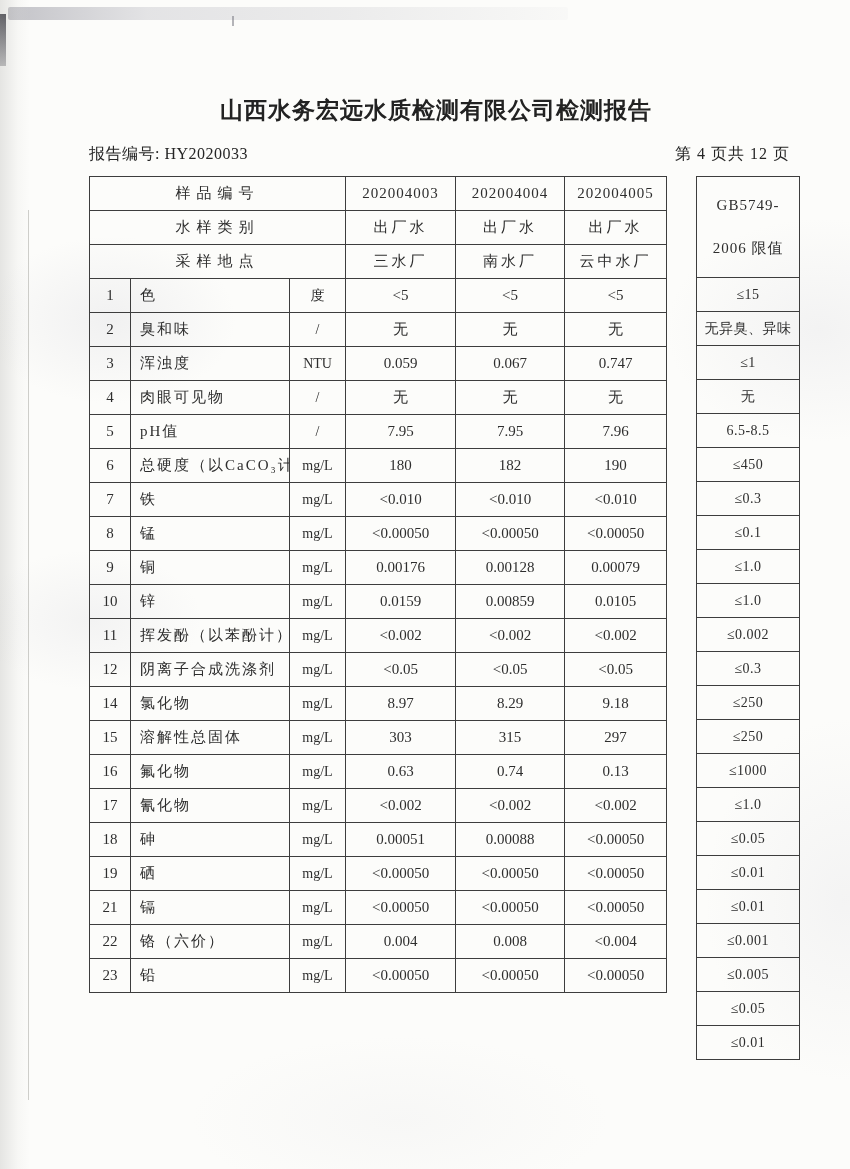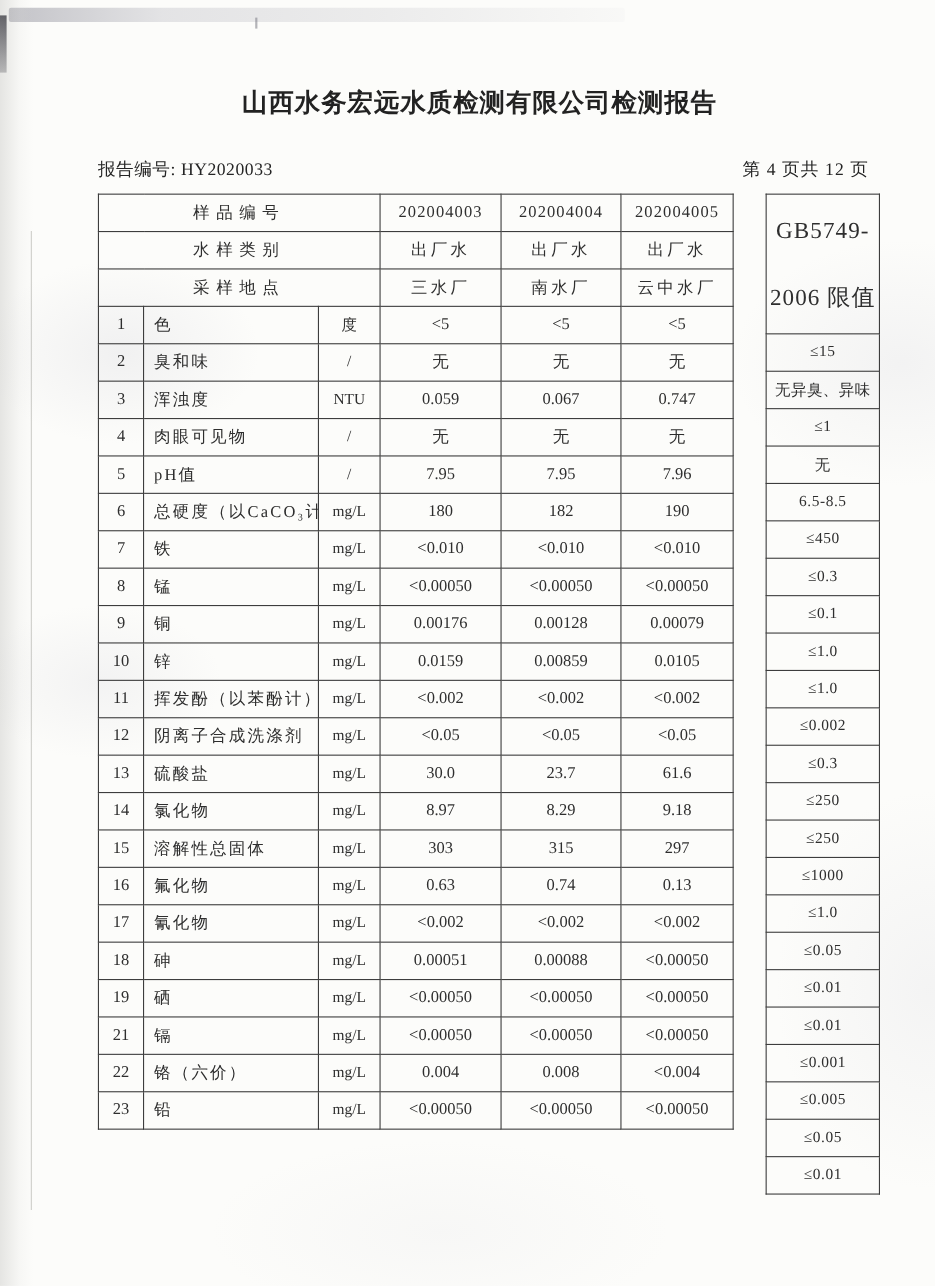--- a/index.html
+++ b/index.html
@@ -39,21 +39,21 @@
   .left-line{
     left:28px;top:210px;width:1px;height:890px;
     background:rgba(150,150,145,0.45);
   }
   .tick-mark{
     left:232px;top:16px;width:2px;height:10px;
     background:rgba(120,120,130,0.55);
   }
 
   .doc-title{
-    position:absolute;left:0;top:78px;width:840px;
+    position:absolute;left:0;top:95px;width:840px;
     padding-left:32px;box-sizing:border-box;
     text-align:center;
     font-size:23px;font-weight:bold;
     letter-spacing:1px;
     color:#222;
   }
   .meta-row{
     position:absolute;left:89px;top:144px;width:701px;
     display:flex;justify-content:space-between;align-items:flex-start;
     font-size:16px;color:#252525;
@@ -75,21 +75,21 @@
   }
   .main-table{width:577px;}
   .limit-table{width:104px;}
   .main-table tr, .limit-table tr.data-r{height:34px;}
   .hdr-label{letter-spacing:6px;font-size:15px;}
   .hdr-val{font-size:15px;letter-spacing:1px;}
   .hdr-cn{font-size:15px;letter-spacing:3px;}
   .name-cell{text-align:left;padding-left:9px;letter-spacing:2px;font-size:15px;}
   .num-cell{font-size:15px;}
   .unit-cell{font-size:14px;}
-  .limit-hdr{height:127px;font-size:21px;letter-spacing:1px;line-height:2.9;}
+  .limit-hdr{height:101px;font-size:15px;letter-spacing:1px;line-height:2.9;}
   .limit-cell{font-size:14px;letter-spacing:0.5px;}
 </style>
 </head>
 <body>
 
 <div class="sheet">
 
   <div class="artifact top-smudge"></div>
   <div class="artifact corner-mark"></div>
   <div class="artifact left-band"></div>
@@ -238,28 +238,20 @@
 
       <tr>
         <td class="num-cell">12</td>
         <td class="name-cell">阴离子合成洗涤剂</td>
         <td class="unit-cell">mg/L</td>
         <td class="num-cell">&lt;0.05</td>
         <td class="num-cell">&lt;0.05</td>
         <td class="num-cell">&lt;0.05</td>
       </tr>
 
-      <tr>
-        <td class="num-cell">13</td>
-        <td class="name-cell">硫酸盐</td>
-        <td class="unit-cell">mg/L</td>
-        <td class="num-cell">30.0</td>
-        <td class="num-cell">23.7</td>
-        <td class="num-cell">61.6</td>
-      </tr>
 
       <tr>
         <td class="num-cell">14</td>
         <td class="name-cell">氯化物</td>
         <td class="unit-cell">mg/L</td>
         <td class="num-cell">8.97</td>
         <td class="num-cell">8.29</td>
         <td class="num-cell">9.18</td>
       </tr>
 

